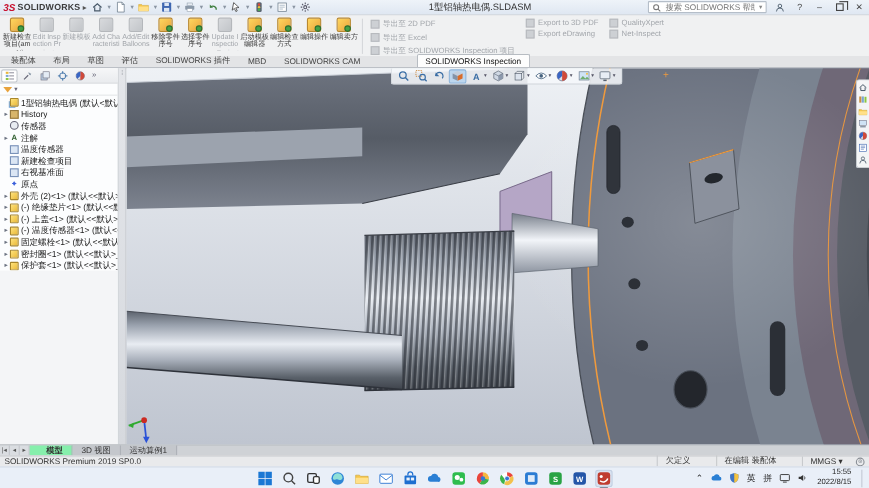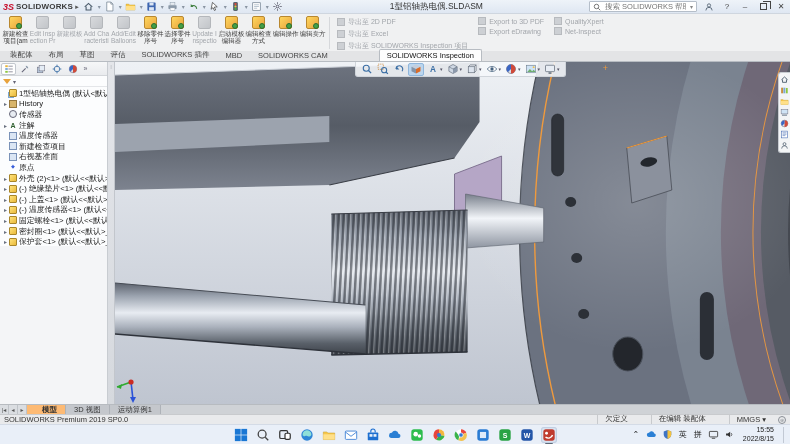--- a/index.html
+++ b/index.html
@@ -117,21 +117,21 @@
   .zw-dot.c1{background:#39c6c0;}
   .zw-dot.c2{background:#58c43f;}
 
   
   .bottomtabs{height:10px;background:#cfd2d6;display:flex;align-items:stretch;flex:0 0 auto;
     border-top:1px solid #b7bbc0;font-size:7px;}
   .bt-nav{width:9px;display:flex;align-items:center;justify-content:center;color:#555;background:#dadde1;
     border-right:1px solid #bfc3c8;font-size:6px;}
   .btab{padding:0 8px;display:flex;align-items:center;color:#333;background:#c4c7cc;
     border-right:1px solid #aeb2b8;font-size:7.5px;}
-  .btab.active{background:#fdba74;font-weight:bold;padding-left:15px;}
+  .btab.active{background:#86efac;font-weight:bold;padding-left:15px;}
 
   
   .statusbar{height:10px;background:#e9eaec;border-top:1px solid #c8cacd;display:flex;align-items:flex-end;
     padding:0 4px;font-size:7.5px;color:#333;flex:0 0 auto;}
   .sb-left{flex:1;white-space:nowrap;overflow:hidden;}
   .sb-cells{display:flex;align-items:center;gap:16px;}
   .sb-cell{padding:0 7px;border-left:1px solid #c8cacd;white-space:nowrap;}
   .sb-badge{width:8px;height:8px;border-radius:50%;border:1px solid #8a8f96;margin-left:5px;
     display:inline-flex;align-items:center;justify-content:center;font-size:5px;color:#8a8f96;}
 

